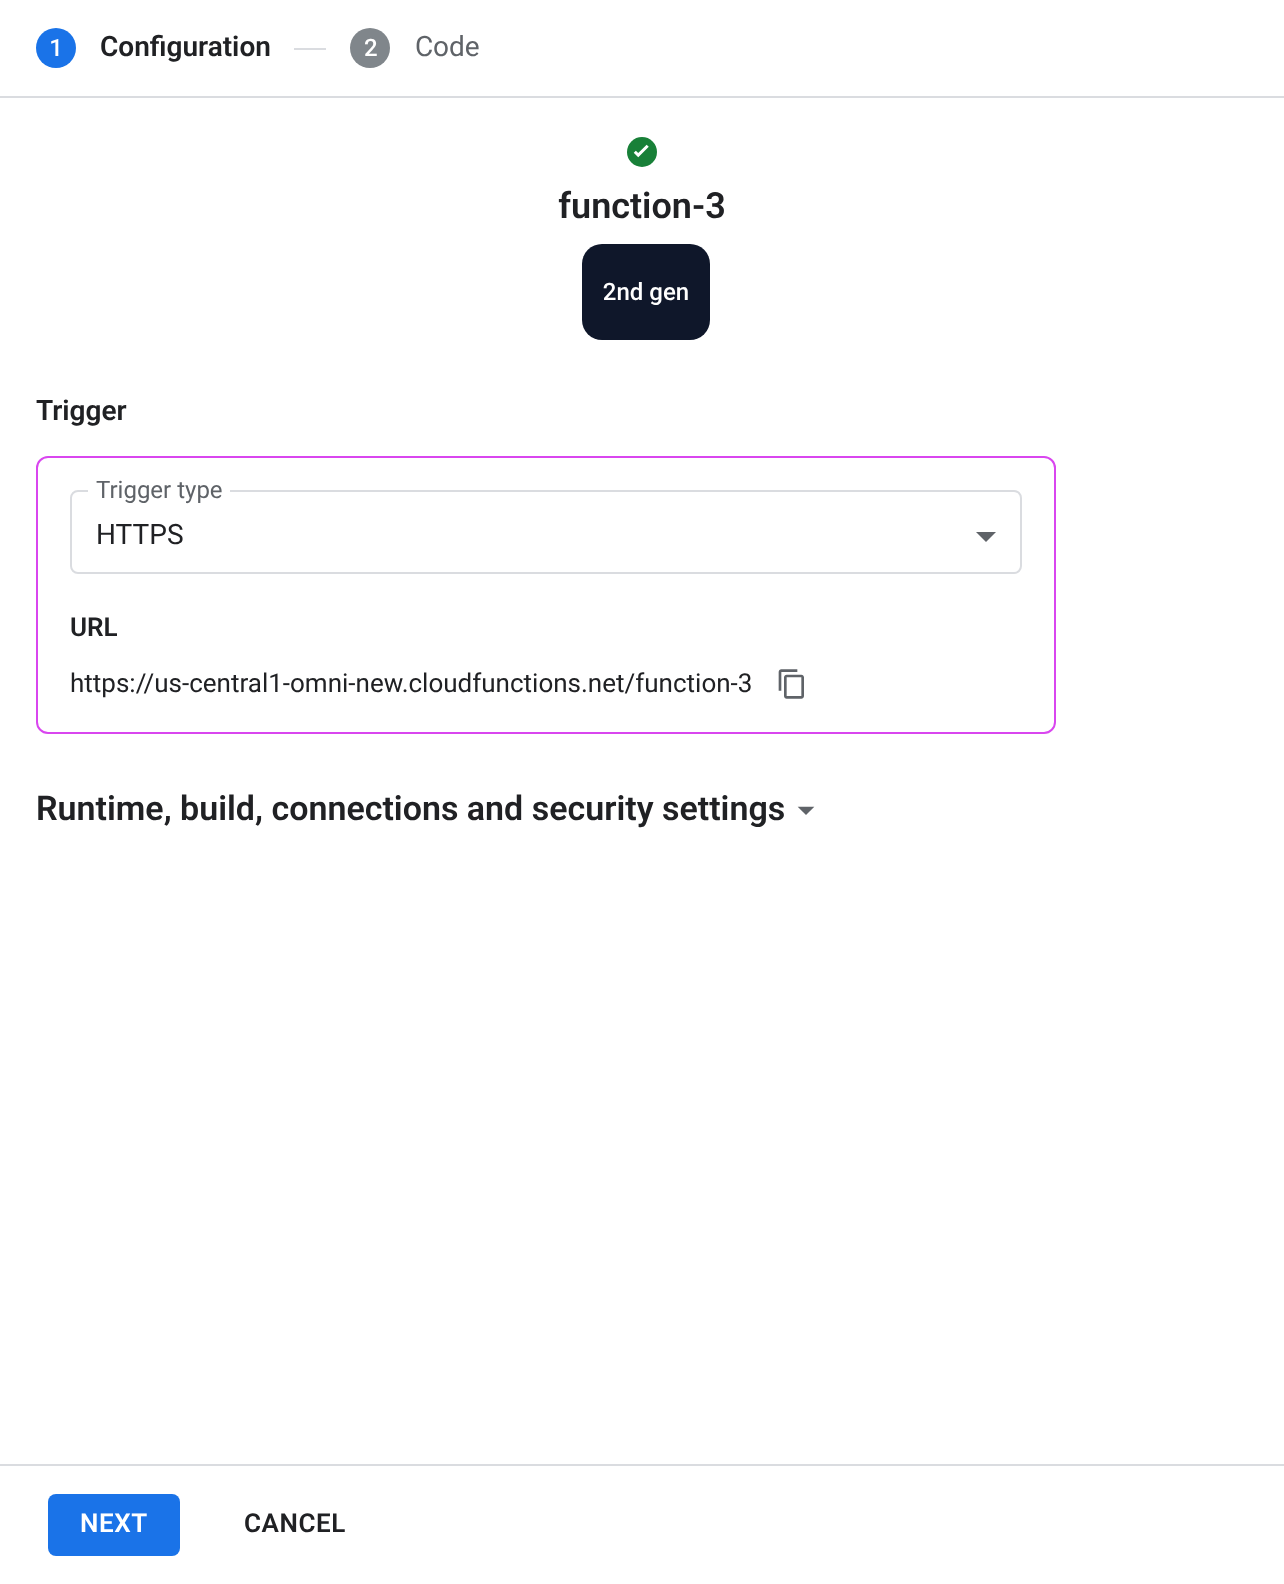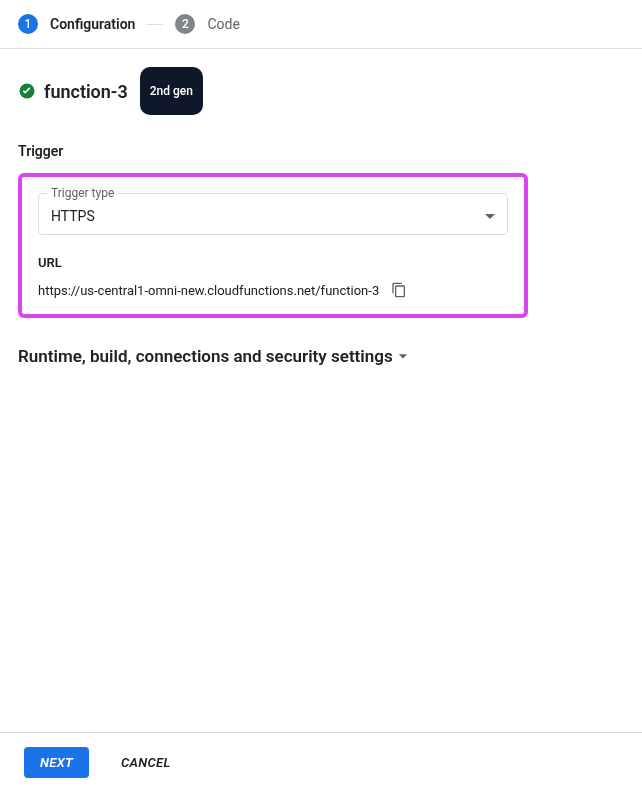--- a/index.html
+++ b/index.html
@@ -63,20 +63,21 @@
     }
     .content {
       flex: 1;
       padding: 18px;
       overflow: auto;
     }
     .fn-header {
       display: flex;
       align-items: center;
       gap: 8px;
+      flex-direction: column;
     }
     .check-icon {
       width: 18px;
       height: 18px;
       flex-shrink: 0;
     }
     .fn-name {
       font-size: 18px;
       font-weight: 600;
     }
@@ -95,21 +96,21 @@
       margin-left: 26px;
       margin-top: 4px;
     }
     .section-title {
       font-size: 14px;
       font-weight: 600;
       margin-top: 28px;
       margin-bottom: 14px;
     }
     .card {
-      border: 4px solid #d946ef;
+      border: 1px solid #d946ef;
       border-radius: 6px;
       padding: 16px;
       width: 510px;
     }
     .select-wrap {
       position: relative;
       border: 1px solid #dadce0;
       border-radius: 4px;
       padding: 14px 12px 10px 12px;
       display: flex;
@@ -184,21 +185,20 @@
     .btn {
       font-size: 13px;
       font-weight: 600;
       letter-spacing: 0.3px;
       padding: 8px 16px;
       border-radius: 4px;
       border: none;
       cursor: pointer;
       text-transform: uppercase;
       font-family: inherit;
-      font-style: italic;
     }
     .btn-primary {
       background: #1a73e8;
       color: #fff;
     }
     .btn-text {
       background: transparent;
       color: #202124;
     }
   </style>

